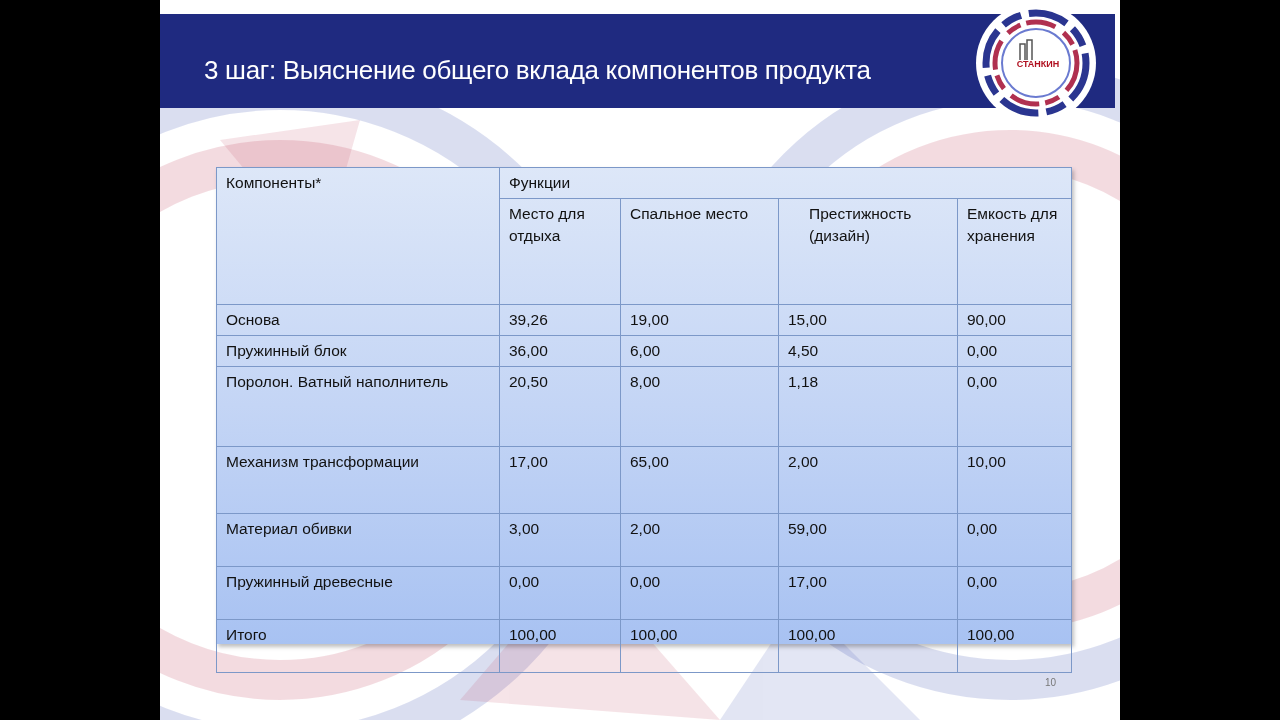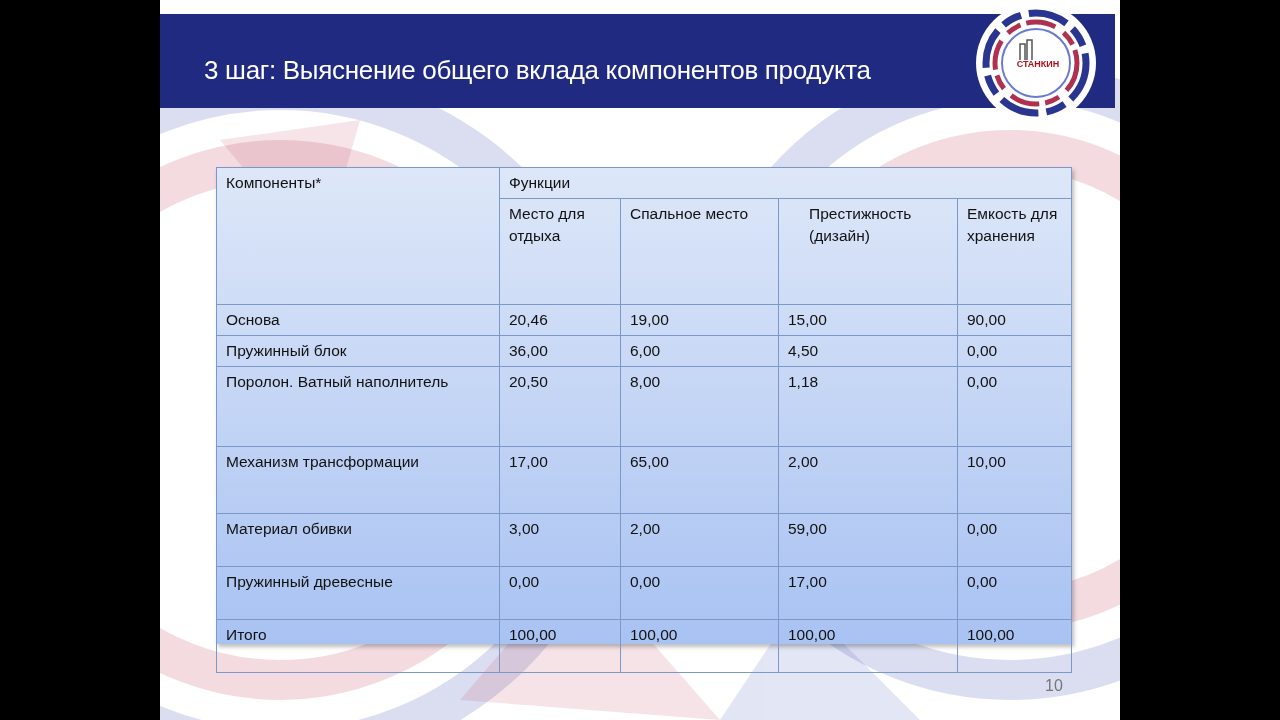--- a/index.html
+++ b/index.html
@@ -14,21 +14,21 @@
   .tbl-wrap { position:absolute; left:56px; top:167px; width:856px; height:477px;
               background:linear-gradient(to bottom, #dde7f8 0%, #c4d5f5 50%, #a8c2f2 100%);
               box-shadow:2px 3px 4px rgba(0,0,0,0.25); }
   table { border-collapse:collapse; width:100%; height:100%; font-size:15.5px; color:#111; }
   td { border:1px solid #7c98c8; vertical-align:top; padding:4px 9px; line-height:22px;margin-left:27px; }
   .c0 { width:264px; }
   .c1 { width:102px; }
   .c2 { width:139px; }
   .c3 { width:139px;padding-left:30px; }
   .center { text-align:left; }
-  .page-num { position:absolute; left:885px; top:677px; font-size:16px; color:#777; }
+  .page-num { position:absolute; left:885px; top:677px; font-size:10px; color:#777; }
 </style>
 </head>
 <body>
 
 <div class="slide">
   <svg class="bg-deco" width="960" height="720" viewBox="0 0 960 720">
     <g fill="none" stroke-width="40" opacity="0.18">
       <circle cx="120" cy="420" r="330" stroke="#3a4fb0"></circle>
       <circle cx="120" cy="420" r="260" stroke="#c0405a"></circle>
       <circle cx="850" cy="380" r="300" stroke="#3a4fb0"></circle>
@@ -64,21 +64,21 @@
         <td class="center" colspan="4">Функции</td>
       </tr>
       <tr style="height:106px">
         <td class="c1">Место для отдыха</td>
         <td class="c2">Спальное место</td>
         <td class="c3">Престижность (дизайн)</td>
         <td>Емкость для хранения</td>
       </tr>
       <tr style="height:26px">
         <td>Основа</td>
-        <td>20,46</td>
+        <td>39,26</td>
         <td>19,00</td>
         <td>15,00</td>
         <td>90,00</td>
       </tr>
       <tr style="height:26px">
         <td>Пружинный блок</td>
         <td>36,00</td>
         <td>6,00</td>
         <td>4,50</td>
         <td>0,00</td>

